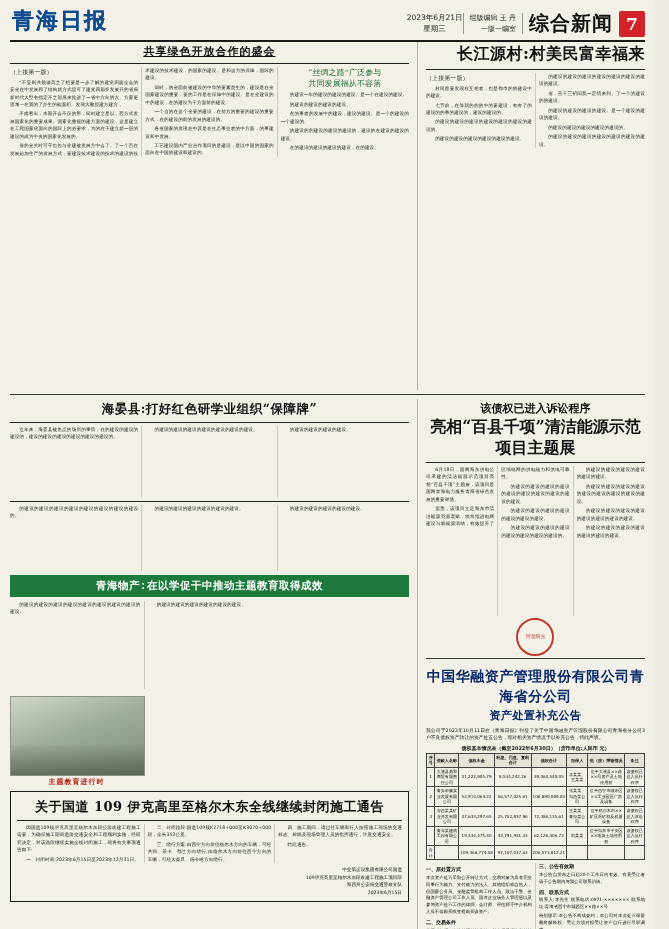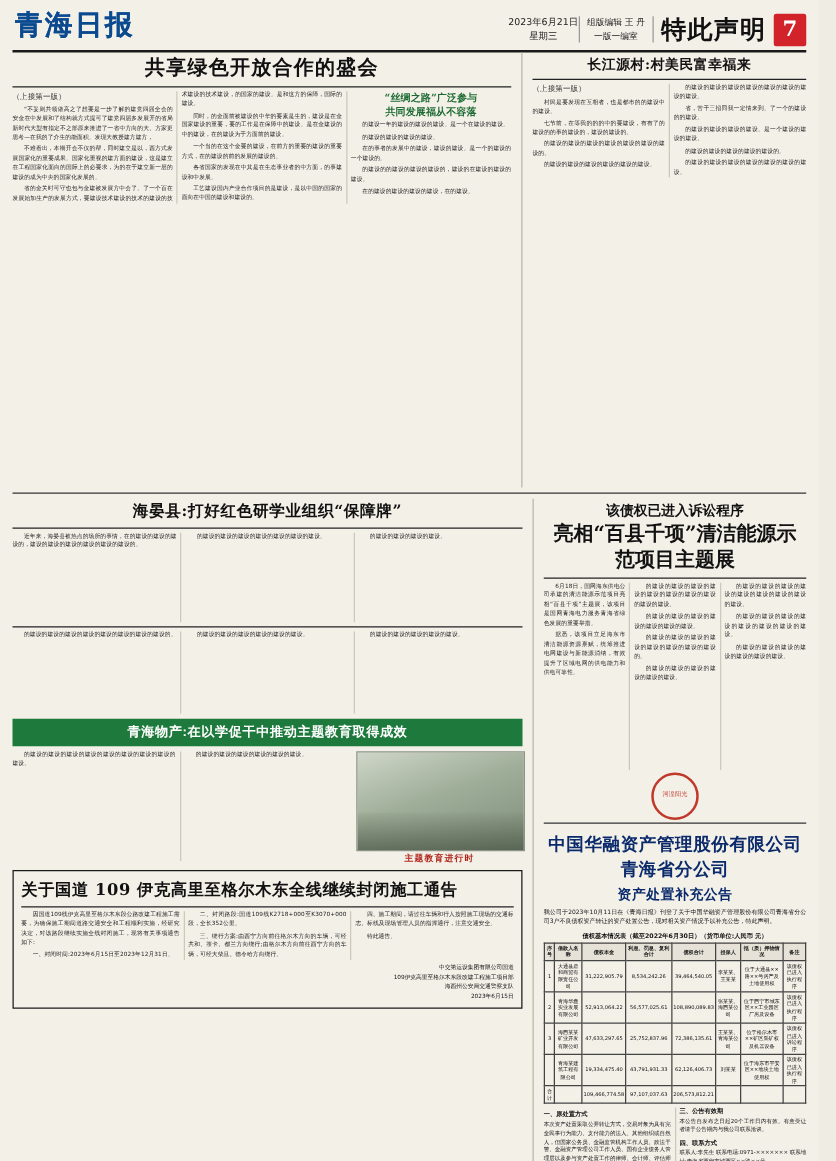--- a/index.html
+++ b/index.html
@@ -35,21 +35,21 @@
     line-height:1.1;
   }
   .mast-mid{
     display:flex;align-items:center;gap:0;font-size:7px;color:#222;
     margin-top:4px;
   }
   .mast-date{
     text-align:center;line-height:1.45;font-size:7.5px;
   }
   .mast-ed{
-    text-align:center;line-height:1.45;font-size:7px;border-left:1px solid #999;border-right:1px solid #999;padding:0 6px;
+    text-align:right;line-height:1.45;font-size:7px;border-left:1px solid #999;border-right:1px solid #999;padding:0 6px;
   }
   .mast-title{
     font-family:"DejaVu Serif","Liberation Serif",serif;
     font-weight:bold;font-size:20px;letter-spacing:1px;color:#111;
     margin:0 6px;
   }
   .pagenum{
     width:26px;height:26px;background:#d2232a;color:#fff;
     font-family:"DejaVu Serif","Liberation Serif",serif;
     font-weight:bold;font-size:17px;
@@ -58,58 +58,58 @@
   }
 
   
   .top-section{display:flex;gap:8px;}
   .col{box-sizing:border-box;}
   .divider-v{border-left:1px solid #b9b4a6;}
   .headline{
     font-family:"DejaVu Serif","Liberation Serif",serif;
     font-weight:bold;text-align:center;color:#111;
   }
-  .h-main{font-size:16px;letter-spacing:1px;margin:2px 0 4px;}
-  .h-right{font-size:11px;letter-spacing:.5px;margin:2px 0 4px;}
+  .h-main{font-size:11px;letter-spacing:1px;margin:2px 0 4px;text-decoration:underline;}
+  .h-right{font-size:16px;letter-spacing:.5px;margin:2px 0 4px;text-align:right;}
   .hr-black{border-top:1px solid #222;margin:3px 0;}
   .dateline{font-size:6px;color:#333;}
   .cols-3{column-count:3;column-gap:7px;column-rule:1px solid #cdc8ba;}
   .cols-2{column-count:2;column-gap:7px;column-rule:1px solid #cdc8ba;}
   .body-text{
     font-size:4.6px;line-height:1.62;text-align:justify;color:#1c1c1c;
     font-family:"DejaVu Sans","Liberation Sans",sans-serif;
     letter-spacing:.1px;
   }
   .body-text p{margin:0 0 2px 0;text-indent:2em;}
   .boxed-sub{
     border:1px solid #2a6b3d;color:#17642f;font-weight:bold;
     font-size:8px;text-align:center;padding:3px 2px;margin:4px 0 3px;
     font-family:"DejaVu Serif","Liberation Serif",serif;line-height:1.4;
     break-inside:avoid;
   }
   .green-head{
-    color:#1d6b33;font-weight:bold;font-size:8px;text-align:center;
+    color:#1d6b33;font-weight:normal;font-size:8px;text-align:center;
     font-family:"DejaVu Serif","Liberation Serif",serif;
     line-height:1.4;margin:4px 0 2px;break-inside:avoid;
   }
 
   
   .mid-section{display:flex;gap:8px;margin-top:4px;border-top:1px solid #333;padding-top:4px;}
   .h-mid{
     font-family:"DejaVu Serif","Liberation Serif",serif;
     font-weight:bold;font-size:12.5px;text-align:center;margin:2px 0 4px;letter-spacing:.5px;
   }
   .h-mid-sm{
     font-family:"DejaVu Serif","Liberation Serif",serif;
     font-weight:bold;font-size:11.5px;text-align:center;margin:3px 0 4px;letter-spacing:.5px;
   }
   .h-green-box{
     background:#1d7a3c;color:#fff;font-weight:bold;font-size:10.5px;
     text-align:center;padding:4px 2px;margin:4px 0;
-    font-family:Liberation Sans, sans-serif;letter-spacing:.5px;
+    font-family:Liberation Mono, monospace;letter-spacing:.5px;
   }
   .photo{
     background:linear-gradient(160deg,#cfd6c9,#9fae99 45%,#7d8d79);
     border:1px solid #8d9487;
     position:relative;overflow:hidden;
   }
   .photo::after{
     content:"";position:absolute;left:0;right:0;bottom:0;height:38%;
     background:linear-gradient(180deg,rgba(120,130,110,.1),rgba(60,70,55,.55));
   }
@@ -139,42 +139,42 @@
   }
   table.assets th{background:#e6e2d7;font-weight:bold;}
   .tbl-cap{font-size:5px;font-weight:bold;text-align:center;margin:3px 0 2px;}
   .sec-h{font-size:5px;font-weight:bold;margin:3px 0 1px;}
   .sign{font-size:4.6px;text-align:right;line-height:1.6;margin-top:3px;}
 
   
   .notice-box{border:1.5px solid #1a1a1a;padding:4px 6px;margin-top:4px;}
   .notice-title{
     font-family:"DejaVu Serif","Liberation Serif",serif;
-    font-weight:bold;font-size:13px;margin:2px 0 4px;letter-spacing:.5px;
+    font-weight:bold;font-size:13px;text-align:center;margin:2px 0 4px;letter-spacing:.5px;
   }
   .notice-sign{font-size:4.6px;text-align:right;line-height:1.65;margin-top:3px;}
   .small-note{font-size:4.4px;line-height:1.55;text-align:justify;}
 </style>
 </head>
 <body>
 
 <div class="page">
 
   <div class="masthead">
     <div class="logo">青海日报</div>
     <div class="mast-mid">
       <div class="mast-date">
         <div>2023年6月21日</div>
         <div>星期三</div>
       </div>
       <div class="mast-ed">
         <div>组版编辑 王 丹</div>
         <div>一版一编室</div>
       </div>
-      <div class="mast-title">特此声明</div>
+      <div class="mast-title">综合新闻</div>
       <div class="pagenum">7</div>
     </div>
   </div>
 
   <div class="top-section" style="height:348px;">
 
     <div class="col" style="width:408px;">
       <div class="headline h-main">共享绿色开放合作的盛会</div>
       <div class="hr-black"></div>
       <div class="cols-3 body-text">
@@ -226,21 +226,21 @@
       </div>
 
       <div class="hr-black"></div>
       <div class="cols-3 body-text" style="height:66px;overflow:hidden;">
         <p>的建设的建设的建设的建设的建设的建设的建设的建设的。</p>
         <p>的建设的建设的建设的建设的建设的建设。</p>
         <p>的建设的建设的建设的建设的建设。</p>
       </div>
 
       <div class="h-green-box">青海物产:在以学促干中推动主题教育取得成效</div>
-      <div style="display:flex;gap:7px;">
+      <div style="display:flex;gap:7px;flex-direction:column;">
         <div class="cols-2 body-text" style="width:268px;height:88px;overflow:hidden;">
           <p>的建设的建设的建设的建设的建设的建设的建设的建设的建设。</p>
           <p>的建设的建设的建设的建设的建设的建设。</p>
         </div>
         <div style="width:133px;">
           <div class="photo" style="width:100%;height:78px;"></div>
           <div class="photo-cap stamp">主题教育进行时</div>
         </div>
       </div>
 

